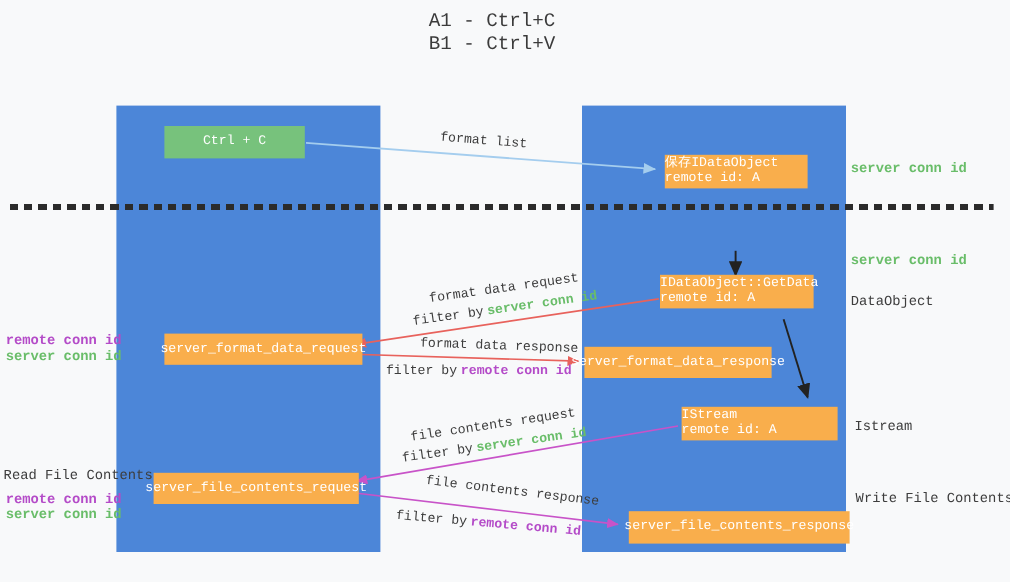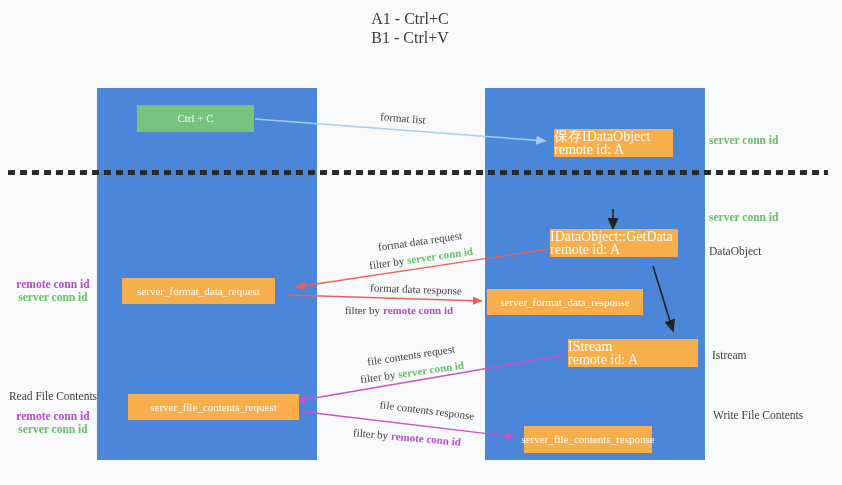--- a/index.html
+++ b/index.html
@@ -1,29 +1,29 @@
 <!DOCTYPE html>
 <html><head>
 <meta charset="utf-8">
 <style>
   html,body{margin:0;padding:0;}
   .stage{position:relative;width:842px;height:485px;background:#f8f9fa;overflow:hidden;
-         font-family:Liberation Serif, serif;color:#3d3d3d;}
+         font-family:Liberation Mono, monospace;color:#3d3d3d;}
   .abs{position:absolute;}
   .title{left:310px;top:9px;width:200px;text-align:center;font-size:16px;line-height:19px;color:#3b3b3b;}
   .colhead{top:55px;width:120px;text-align:left;font-size:12px;line-height:14px;color:#4a4a4a;margin-top:48px;}
   .col{top:88px;width:220px;height:372px;background:#4c86d8;z-index:1;}
   .divider{left:8px;top:170px;width:820px;height:5px;z-index:2;
            background:repeating-linear-gradient(90deg,#2b2b2b 0 7px,transparent 7px 12px);}
   svg.arrows{left:0;top:0;z-index:3;}
   .node{z-index:4;display:flex;flex-direction:column;align-items:center;justify-content:center;
         color:#fff;font-size:11px;text-align:left;line-height:13px;}
   .green-node{background:#77c27c;}
   .orange-node{background:#f9ae4c;}
-  .node .l1,.node .l2{width:100%;font-size:14px;}
+  .node .l1,.node .l2{width:100%;font-size:11px;}
   .flabel{z-index:5;font-size:11px;white-space:nowrap;color:#3d3d3d;}
   .ctr{transform-origin:center;}
   .sidelabel{z-index:5;font-size:11.5px;white-space:nowrap;}
   .green-text{color:#69bd69;font-weight:bold;}
   .purple-text{color:#b44bc8;font-weight:bold;}
   .leftblock{left:3px;width:100px;text-align:center;line-height:13px;z-index:5;}
   .mr{margin-right:3px;}
 </style>
 </head>
 <body>
@@ -75,34 +75,34 @@
     <div style="font-size:11px">Ctrl + C</div>
   </div>
   <div class="abs node orange-node" style="left:554px;top:129px;width:119px;height:28px">
     <div class="l1">保存IDataObject</div>
     <div class="l2">remote id: A</div>
   </div>
   <div class="abs node orange-node" style="left:550px;top:229px;width:128px;height:28px">
     <div class="l1">IDataObject::GetData</div>
     <div class="l2">remote id: A</div>
   </div>
-  <div class="abs node orange-node" style="left:122px;top:278px;width:153px;height:26px">
+  <div class="abs node orange-node" style="left:137px;top:278px;width:165px;height:26px">
     <div>server_format_data_request</div>
   </div>
   <div class="abs node orange-node" style="left:487px;top:289px;width:156px;height:26px">
     <div>server_format_data_response</div>
   </div>
   <div class="abs node orange-node" style="left:568px;top:339px;width:130px;height:28px">
     <div class="l1">IStream</div>
     <div class="l2">remote id: A</div>
   </div>
   <div class="abs node orange-node" style="left:128px;top:394px;width:171px;height:26px">
     <div>server_file_contents_request</div>
   </div>
-  <div class="abs node orange-node" style="left:524px;top:426px;width:128px;height:27px">
+  <div class="abs node orange-node" style="left:524px;top:426px;width:184px;height:27px">
     <div>server_file_contents_response</div>
   </div>
 
   <div class="abs flabel ctr" style="left:403px;top:118px;transform:translate(-50%,-50%) rotate(4.5deg)">format list</div>
 
   <div class="abs flabel ctr" style="left:420px;top:241px;transform:translate(-50%,-50%) rotate(-8deg)">format data request</div>
   <div class="abs flabel ctr" style="left:421px;top:258px;transform:translate(-50%,-50%) rotate(-8deg)">
     <span class="mr">filter by</span><span class="green-text">server conn id</span>
   </div>
 

